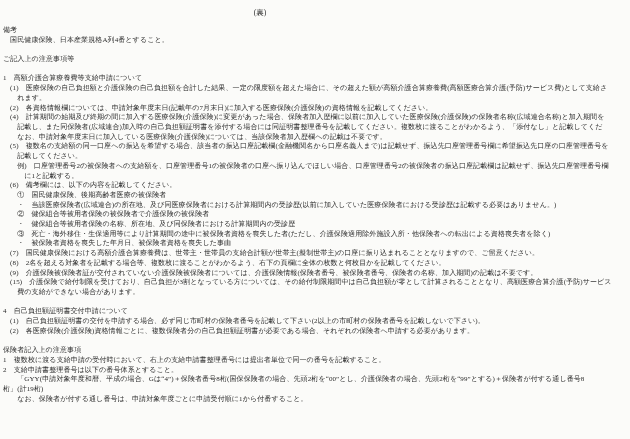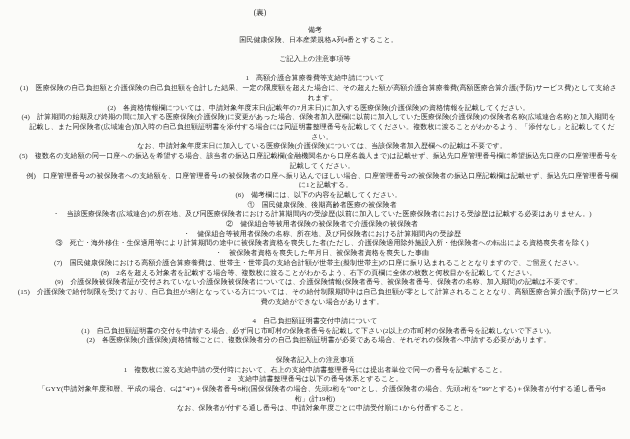--- a/index.html
+++ b/index.html
@@ -28,42 +28,40 @@
     line-height: 14px;
     text-align: center;
     padding-right: 110px;
     margin-bottom: 6px;
     font-size: 7.5px;
   }
   .line {
     min-height: 9.7px;
     white-space: pre;
     letter-spacing: 0.1px;
-    text-align: center;
   }
 </style>
 </head>
 <body>
 
 <div class="page">
   <div class="side-label">(裏)</div>
 
   <div>
     <div class="line">備考</div>
     <div class="line">　国民健康保険、日本産業規格A列4番とすること。</div>
     <div class="line"></div>
     <div class="line">ご記入上の注意事項等</div>
     <div class="line"></div>
     <div class="line">1　高額介護合算療養費等支給申請について</div>
     <div class="line">　(1)　医療保険の自己負担額と介護保険の自己負担額を合計した結果、一定の限度額を超えた場合に、その超えた額が高額介護合算療養費(高額医療合算介護(予防)サービス費)として支給さ</div>
     <div class="line">　　れます。</div>
     <div class="line">　(2)　各資格情報欄については、申請対象年度末日(記載年の7月末日)に加入する医療保険(介護保険)の資格情報を記載してください。</div>
     <div class="line">　(4)　計算期間の始期及び終期の間に加入する医療保険(介護保険)に変更があった場合、保険者加入歴欄に以前に加入していた医療保険(介護保険)の保険者名称(広域連合名称)と加入期間を</div>
     <div class="line">　　記載し、また同保険者(広域連合)加入時の自己負担額証明書を添付する場合には同証明書整理番号を記載してください。複数枚に渡ることがわかるよう、「添付なし」と記載してくだ</div>
-    <div class="line">　　さい。</div>
     <div class="line">　　なお、申請対象年度末日に加入している医療保険(介護保険)については、当該保険者加入歴欄への記載は不要です。</div>
     <div class="line">　(5)　複数名の支給額の同一口座への振込を希望する場合、該当者の振込口座記載欄(金融機関名から口座名義人まで)は記載せず、振込先口座管理番号欄に希望振込先口座の口座管理番号を</div>
     <div class="line">　　記載してください。</div>
     <div class="line">　　例)　口座管理番号2の被保険者への支給額を、口座管理番号1の被保険者の口座へ振り込んでほしい場合、口座管理番号2の被保険者の振込口座記載欄は記載せず、振込先口座管理番号欄</div>
     <div class="line">　　　に1と記載する。</div>
     <div class="line">　(6)　備考欄には、以下の内容を記載してください。</div>
     <div class="line">　　①　国民健康保険、後期高齢者医療の被保険者</div>
     <div class="line">　　・　当該医療保険者(広域連合)の所在地、及び同医療保険者における計算期間内の受診歴(以前に加入していた医療保険者における受診歴は記載する必要はありません。)</div>
     <div class="line">　　②　健保組合等被用者保険の被保険者で介護保険の被保険者</div>
     <div class="line">　　・　健保組合等被用者保険の名称、所在地、及び同保険者における計算期間内の受診歴</div>

